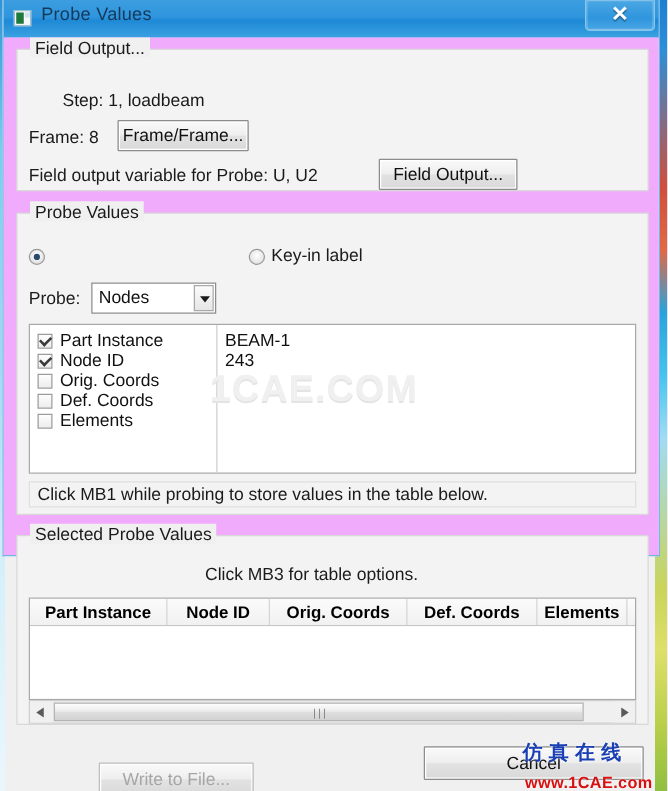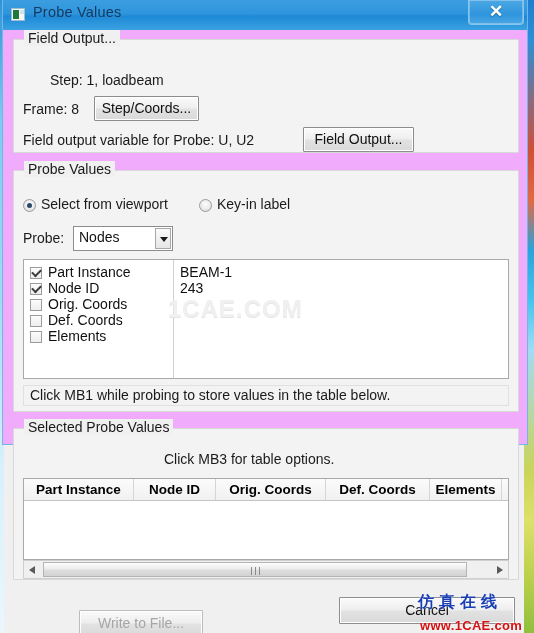--- a/index.html
+++ b/index.html
@@ -329,21 +329,21 @@
     left: 50%; top: 4px;
     width: 9px; height: 8px;
     margin-left: -4px;
     background: repeating-linear-gradient(to right, #8a8a8a 0px, #8a8a8a 1px, transparent 1px, transparent 4px);
   }
 
   
   .wm-center {
     position: absolute;
     left: 168px; top: 295px;
-    font-size: 24px;
+    font-size: 30px;
     font-weight: bold;
     color: #f0f0f0;
     letter-spacing: 1px;
     text-shadow: 0 1px 0 #e4e4e4;
     pointer-events: none;
     font-family: "Liberation Sans", sans-serif;
   }
   .wm-cn {
     position: absolute;
     left: 418px; top: 592px;
@@ -386,33 +386,32 @@
     </div>
 
     <div class="body-area">
 
       <div class="group" style="left:10px; top:9px; width:506px; height:114px;">
         <div class="group-title">Field Output...</div>
       </div>
       <div class="lbl" style="left:20px; top:42px;margin-left:27px;">Step:  1, loadbeam</div>
       <div class="lbl" style="left:20px; top:71px;">Frame:  8</div>
       <div class="btn" style="left:91px; top:66px; width:105px; height:25px; line-height:23px;">
-        <span>Step/Coords...</span>
+        <span>Frame/Frame...</span>
       </div>
       <div class="lbl" style="left:20px; top:102px;">Field output variable for Probe:  U, U2</div>
       <div class="btn" style="left:300px; top:97px; width:111px; height:25px; line-height:23px;">
         <span>Field Output...</span>
       </div>
 
       <div class="group" style="left:10px; top:140px; width:506px; height:242px;">
         <div class="group-title">Probe Values</div>
       </div>
 
       <div class="radio on" style="left:20px; top:169px;"></div>
-      <div class="lbl" style="left:38px; top:166px;">Select from viewport</div>
 
       <div class="radio" style="left:196px; top:169px;"></div>
       <div class="lbl" style="left:214px; top:166px;">Key-in label</div>
 
       <div class="lbl" style="left:20px; top:200px;">Probe:</div>
       <div class="combo" style="left:70px; top:196px; width:100px; height:25px;">
         <div class="combo-text">Nodes</div>
         <div class="combo-btn">
           <div class="combo-arrow"></div>
         </div>

